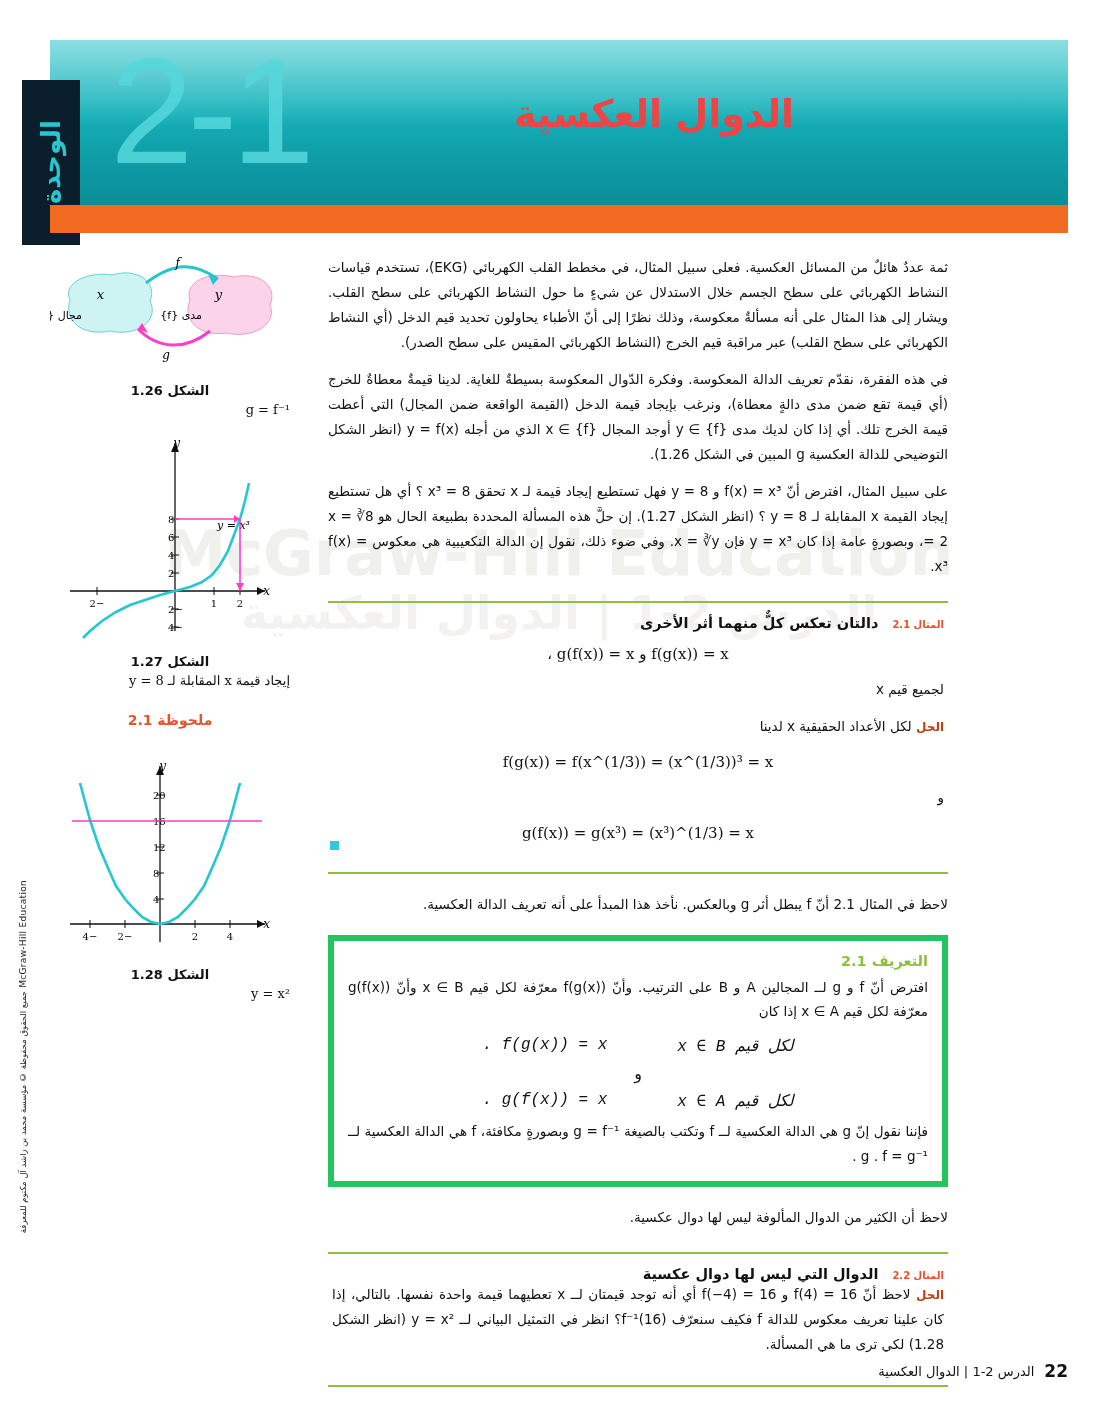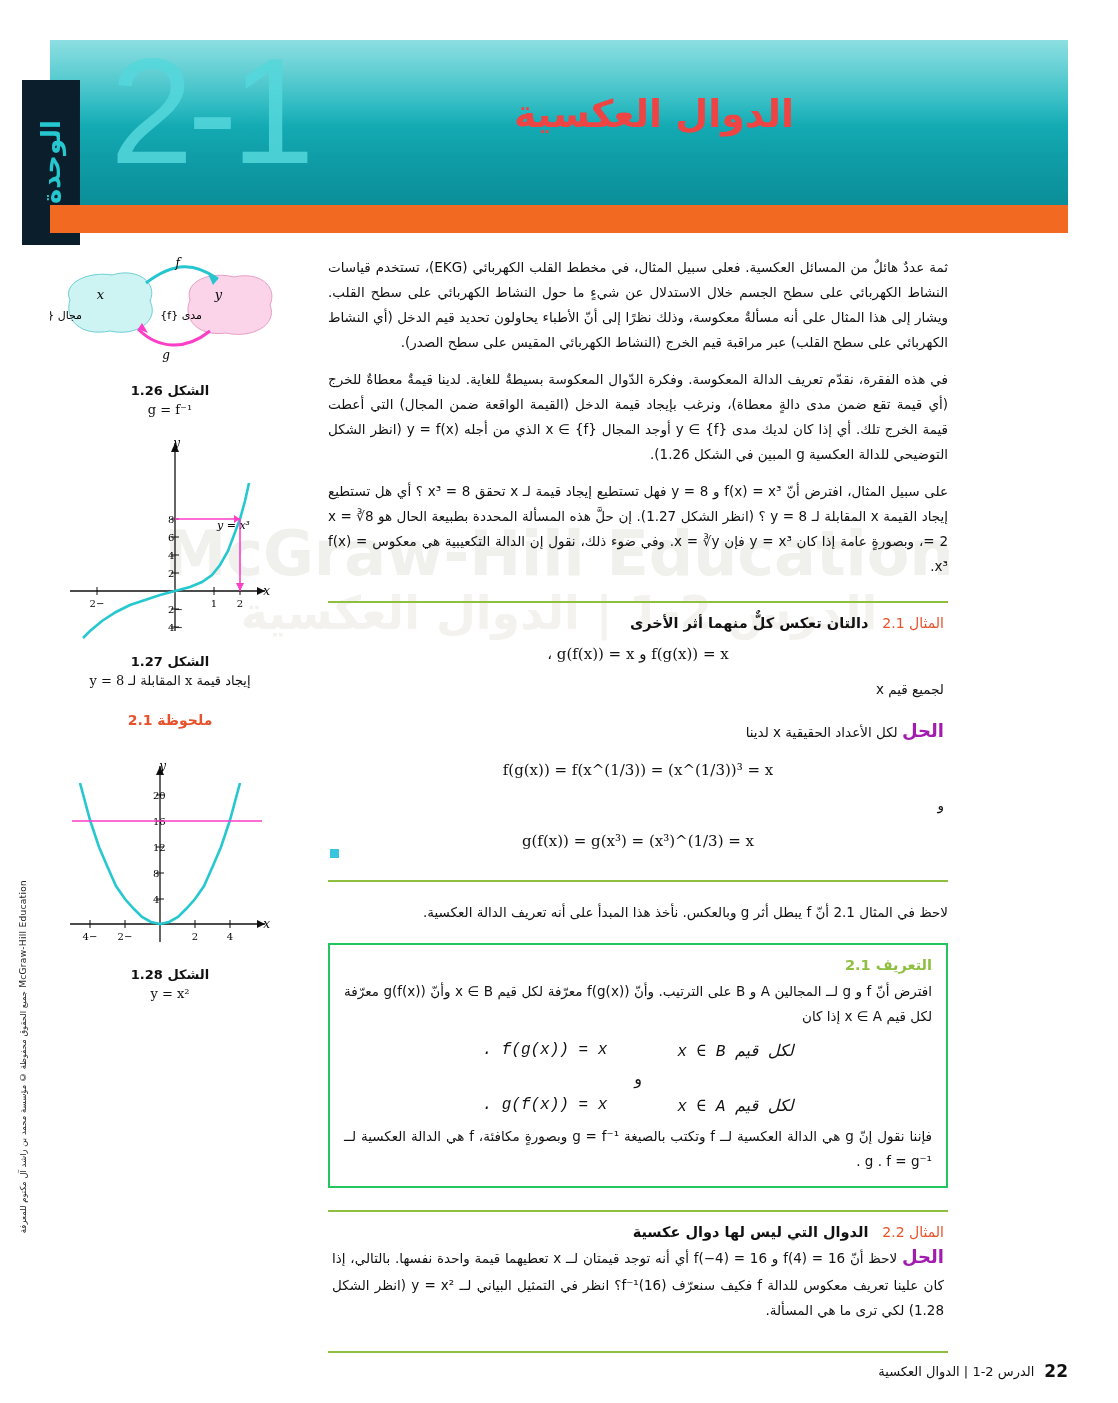--- a/index.html
+++ b/index.html
@@ -72,38 +72,38 @@
   .it{ font-family:Liberation Mono, monospace; font-style:italic; }
   
   .example{
     border-top:2px solid #8fbf3f;
     border-bottom:2px solid #8fbf3f;
     padding:12px 4px 16px 4px;
     margin:22px 0 18px 0;
     position:relative;
   }
   .ex-head{ display:flex; gap:14px; align-items:baseline; justify-content:flex-start;}
-  .ex-label{ color:#e8512a; font-weight:normal; font-size:14px; white-space:nowrap;}
+  .ex-label{ color:#e8512a; font-weight:bold; font-size:10px; white-space:nowrap;}
   .ex-title{ font-weight:bold; font-size:14.5px; }
-  .sol-label{ color:#a21caf; font-weight:bold; font-size:18px;}
+  .sol-label{ color:#c2410c; font-weight:bold; font-size:12px;}
   .endmark{
     position:absolute; left:2px; bottom:22px;
     width:9px; height:9px; background:#37c6dd;
   }
   
   .defbox{
-    border:2px solid #22c55e;
+    border:6px solid #22c55e;
     background:rgba(255,255,255,.65);
     padding:12px 14px;
     margin:18px 0;
   }
   .def-label{ color:#8fbf3f; font-weight:bold; font-size:14.5px; margin-bottom:6px;}
   
   .fig-caption{ text-align:center; font-size:13px; margin-top:8px; font-weight:bold;}
-  .fig-sub{ text-align:center; font-size:13px; margin-top:4px; font-family:"DejaVu Serif", serif;}
+  .fig-sub{ text-align:right; font-size:13px; margin-top:4px; font-family:"DejaVu Serif", serif;}
   .note-box{
     border:1px solid #9ad3d8;
     background:#f2fbfb;
     padding:10px 12px;
     font-size:12.5px; line-height:1.9;
     text-align:center;
   }
   .note-title{ color:#e8512a; font-weight:bold; font-size:14px; margin:24px 0 6px 0; text-align:center;}
   
   .footer{
@@ -173,20 +173,21 @@
         <span class="it">f(g(x)) = x .</span>
       </div>
       <div style="text-align:center;margin:2px 0">و</div>
       <div style="display:flex;justify-content:center;gap:70px;margin:8px 0">
         <span class="it">لكل قيم x ∈ A</span>
         <span class="it">g(f(x)) = x .</span>
       </div>
       <p style="margin-bottom:0">فإننا نقول إنّ g هي الدالة العكسية لــ f وتكتب بالصيغة g = f⁻¹ وبصورةٍ مكافئة، f هي الدالة العكسية لــ g . f = g⁻¹ .</p>
     </div>
 
+    <p>لاحظ أن الكثير من الدوال المألوفة ليس لها دوال عكسية.</p>
 
     <div class="example">
       <div class="ex-head">
         <span class="ex-label">المثال 2.2</span>
         <span class="ex-title">الدوال التي ليس لها دوال عكسية</span>
       </div>
       <p>
         <span class="sol-label">الحل</span>
         <span>لاحظ أنّ f(4) = 16 و f(−4) = 16 أي أنه توجد قيمتان لــ x تعطيهما قيمة واحدة نفسها. بالتالي، إذا كان علينا تعريف معكوس للدالة f فكيف سنعرّف f⁻¹(16)؟ انظر في التمثيل البياني لــ y = x² (انظر الشكل 1.28) لكي ترى ما هي المسألة.</span>
       </p>

